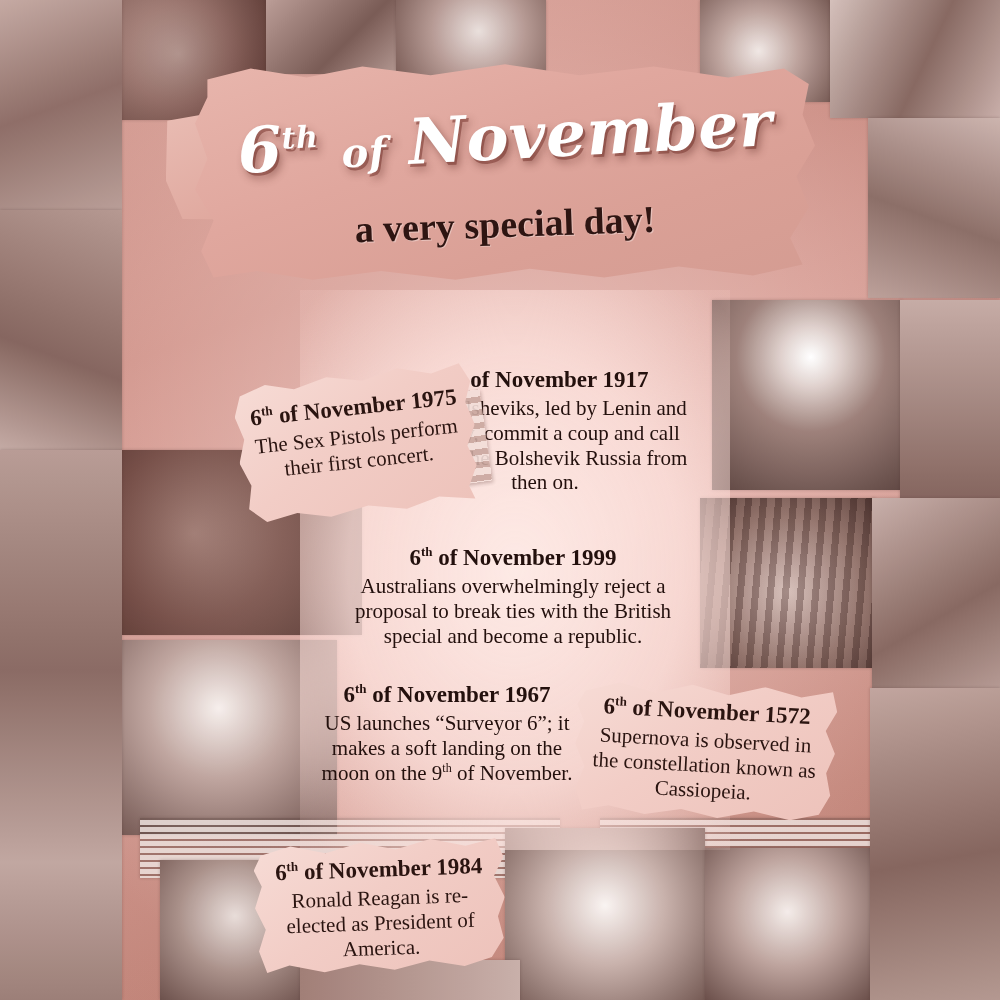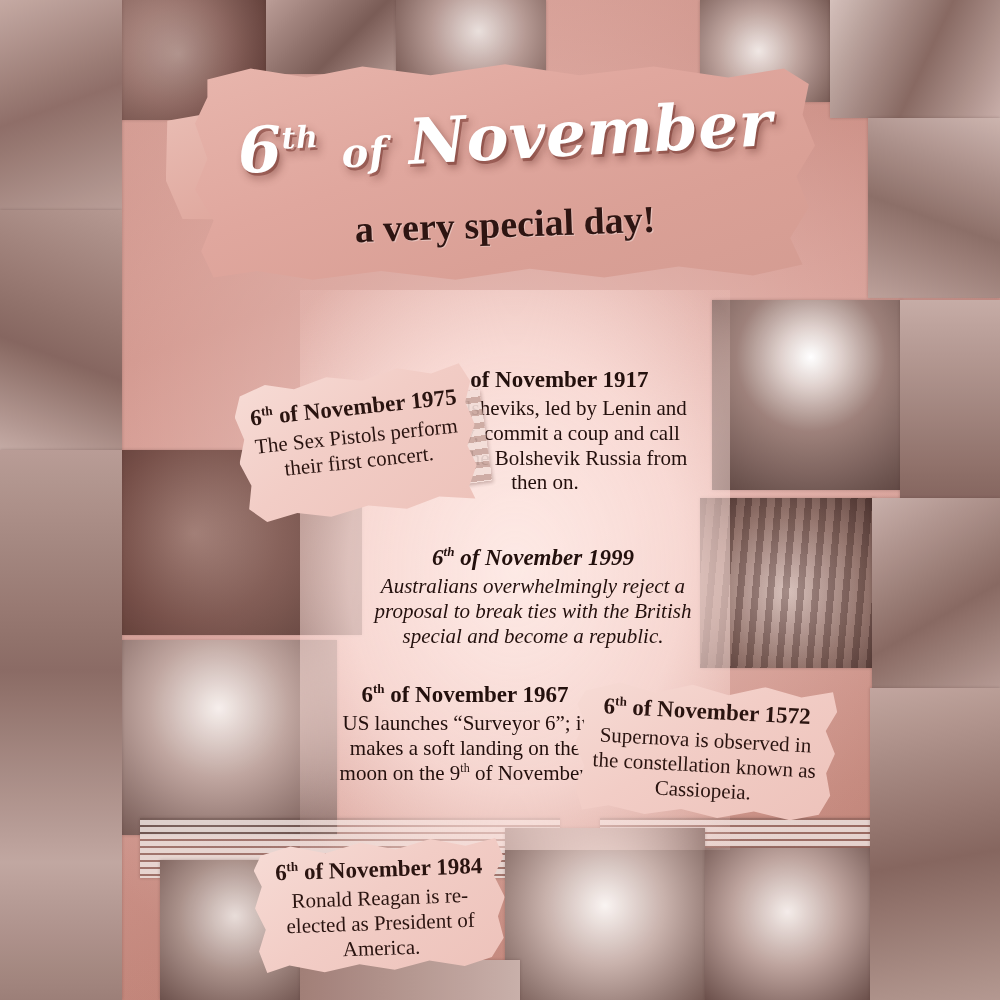--- a/index.html
+++ b/index.html
@@ -133,22 +133,22 @@
   .note-head .sup { font-size: 13px; vertical-align: super; }
   .note-body {
     font-family: "Liberation Serif", serif;
     font-size: 21px;
     display: block;
   }
   .note-body .sup { font-size: 12px; vertical-align: super; }
 
   
   #fact-1917 { left: 400px; top: 330px; width: 290px; }
-  #fact-1999 { left: 368px; top: 508px; width: 330px; font-style: italic; }
-  #fact-1967 { left: 330px; top: 645px; width: 270px; }
+  #fact-1999 { left: 348px; top: 508px; width: 330px; }
+  #fact-1967 { left: 312px; top: 645px; width: 270px; }
 
   
   #note-1975 {
     left: 238px;
     top: 370px;
     width: 238px;
     height: 145px;
     transform: rotate(-6deg);
     clip-path: polygon(
       3% 10%, 14% 4%, 26% 9%, 40% 3%, 55% 8%, 70% 2%, 84% 8%, 96% 3%, 100% 16%,

